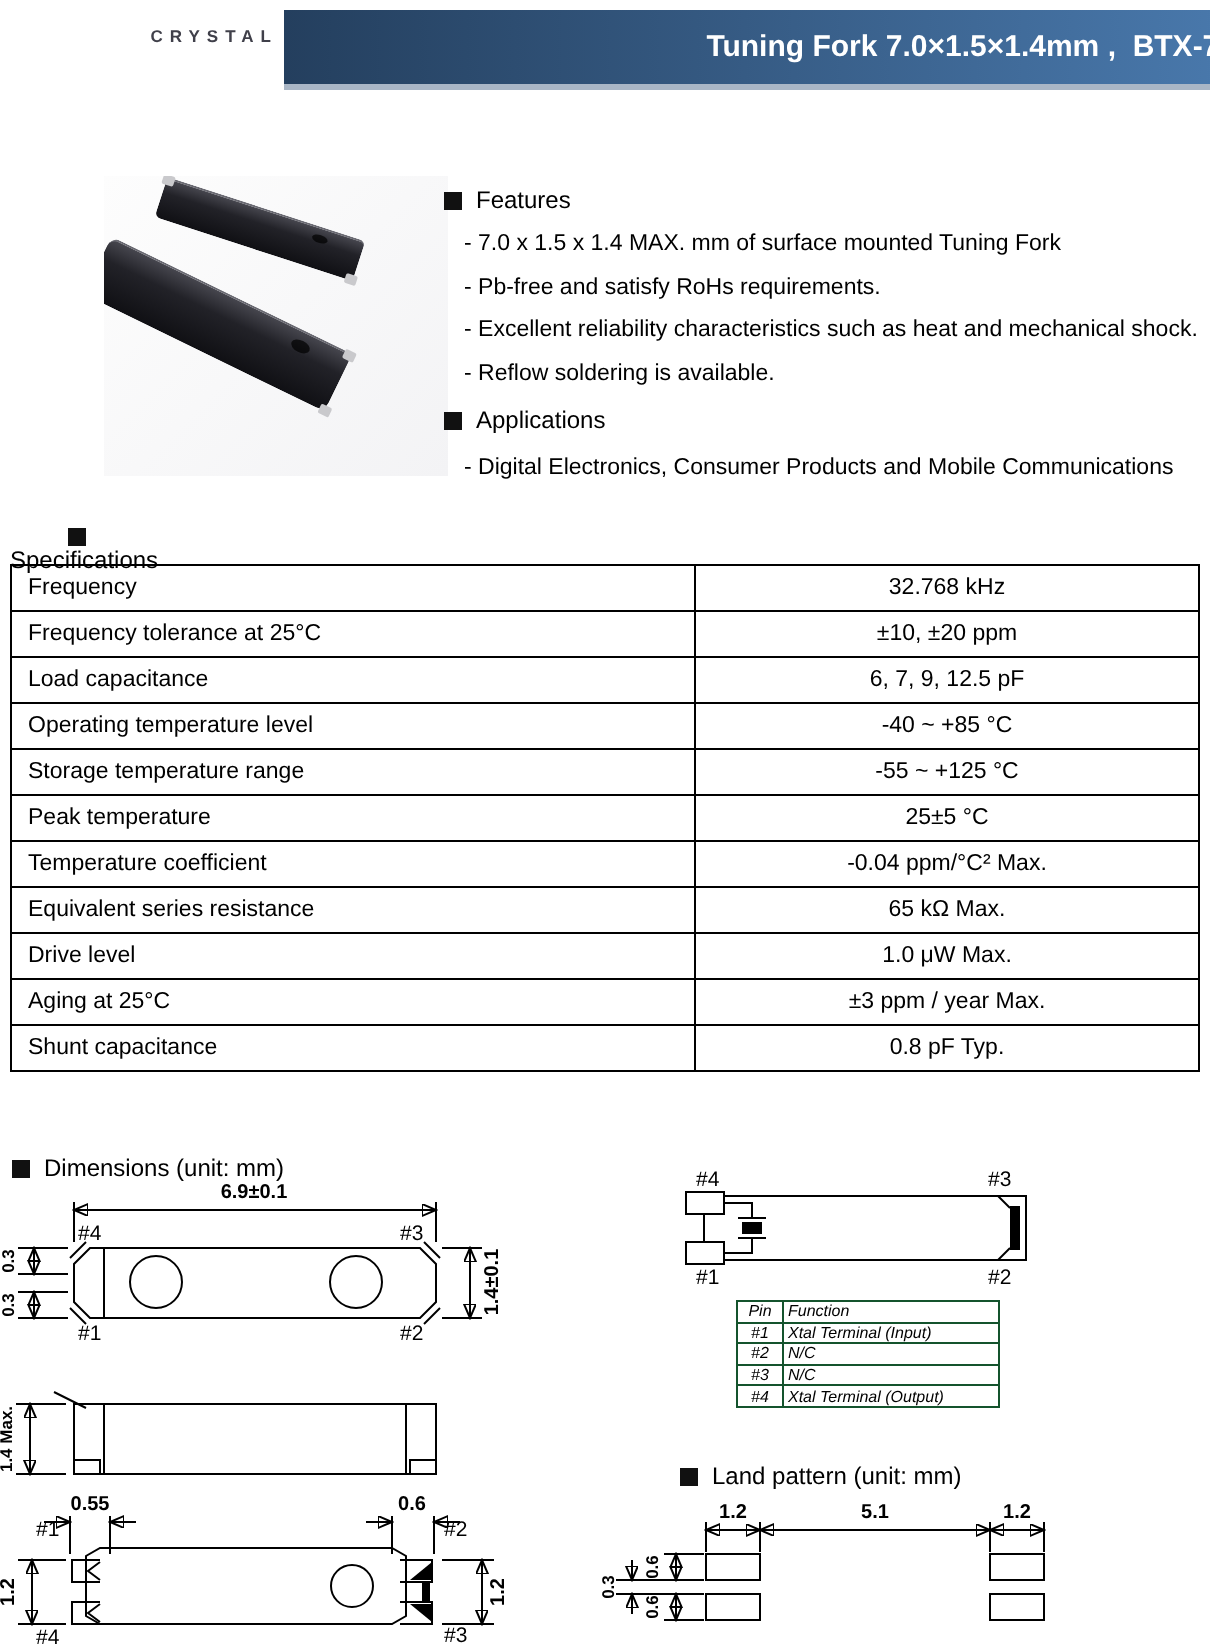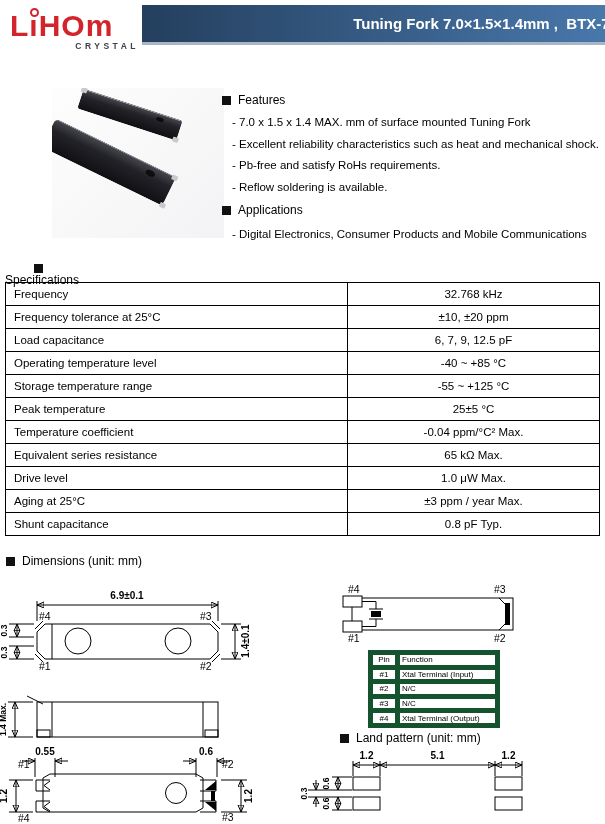--- a/index.html
+++ b/index.html
@@ -43,40 +43,39 @@
 
   
   table.spec{left:5px;top:282px;width:595px;border-collapse:collapse;table-layout:fixed;
              border:1.5px solid #000;padding-left:18px;}
   table.spec td{border:1px solid #000;height:22px;font-size:11.5px;padding:0;}
   table.spec td.lab{width:333px;padding-left:8px;}
   table.spec td.val{text-align:center;margin-top:48px;}
 
   
   table.pins{left:368px;top:650px;width:132px;border-collapse:collapse;border:1.5px solid #000;}
-  table.pins td{border:5px solid #14532d;font-size:8px;height:9.6px;padding:0 2px;line-height:9px;}
+  table.pins td{border:1px solid #14532d;font-size:8px;height:9.6px;padding:0 2px;line-height:9px;font-style:italic;}
   table.pins td.pc{width:18px;text-align:center;}
 
   svg{overflow:visible;}
   svg text{font-family:"Liberation Sans",sans-serif;}
   .dwg line,.dwg path,.dwg polyline,.dwg rect,.dwg circle{stroke:#000;fill:none;stroke-width:1;}
   .dwg .fil{fill:#000;stroke:none;}
   .dwg .wht{fill:#fff;}
   .dwg text{stroke:none;fill:#000;}
   .dimt{font-size:10px;font-weight:bold;}
   .dims{font-size:8.5px;font-weight:bold;}
   .pint{font-size:10.5px;}
 </style>
 </head>
 <body>
 
 <div class="page">
 
   <div class="abs logo">
-    <div class="logo-text"><span>L</span><span class="logo-i">ı</span><span>HOm</span></div>
     <div class="logo-sub">CRYSTAL</div>
   </div>
 
   <div class="abs hbar">
     <span class="hbar-title">Tuning Fork 7.0×1.5×1.4mm ,  BTX-70</span>
   </div>
   <div class="abs hbar-strip"></div>
 
   <div class="abs photo">
     <div class="comp compA">
@@ -90,22 +89,22 @@
       <span class="hole" style="right:20px;top:4px;"></span>
     </div>
   </div>
 
   <div class="abs sec-title" style="left:222px;top:93px;">
     <span class="sq"></span>
     <span>Features</span>
   </div>
   <div class="abs feat-list" style="left:232px;top:112px;">
     <div>- 7.0 x 1.5 x 1.4 MAX. mm of surface mounted Tuning Fork</div>
+    <div>- Pb-free and satisfy RoHs requirements.</div>
     <div>- Excellent reliability characteristics such as heat and mechanical shock.</div>
-    <div>- Pb-free and satisfy RoHs requirements.</div>
     <div>- Reflow soldering is available.</div>
   </div>
 
   <div class="abs sec-title" style="left:222px;top:203px;">
     <span class="sq"></span>
     <span>Applications</span>
   </div>
   <div class="abs app-list" style="left:232px;top:224px;">
     <div>- Digital Electronics, Consumer Products and Mobile Communications</div>
   </div>
@@ -156,21 +155,21 @@
           <td class="lab">Aging at 25°C</td>
           <td class="val">±3 ppm / year Max.</td>
         </tr>
       <tr>
           <td class="lab">Shunt capacitance</td>
           <td class="val">0.8 pF Typ.</td>
         </tr>
     </tbody>
   </table>
 
-  <div class="abs sec-title" style="left:6px;top:554px;">
+  <div class="abs sec-title" style="left:6px;top:577px;">
     <span class="sq"></span>
     <span>Dimensions (unit: mm)</span>
   </div>
 
   <svg class="abs dwg" style="left:0;top:584px;" width="260" height="110" viewBox="0 0 260 110">
     <defs>
       <marker id="at" markerWidth="8" markerHeight="8" refX="7" refY="3" orient="auto-start-reverse" markerUnits="userSpaceOnUse">
         <path d="M0,0 L7,3 L0,6 z" fill="#000" stroke="none"></path>
       </marker>
     </defs>

